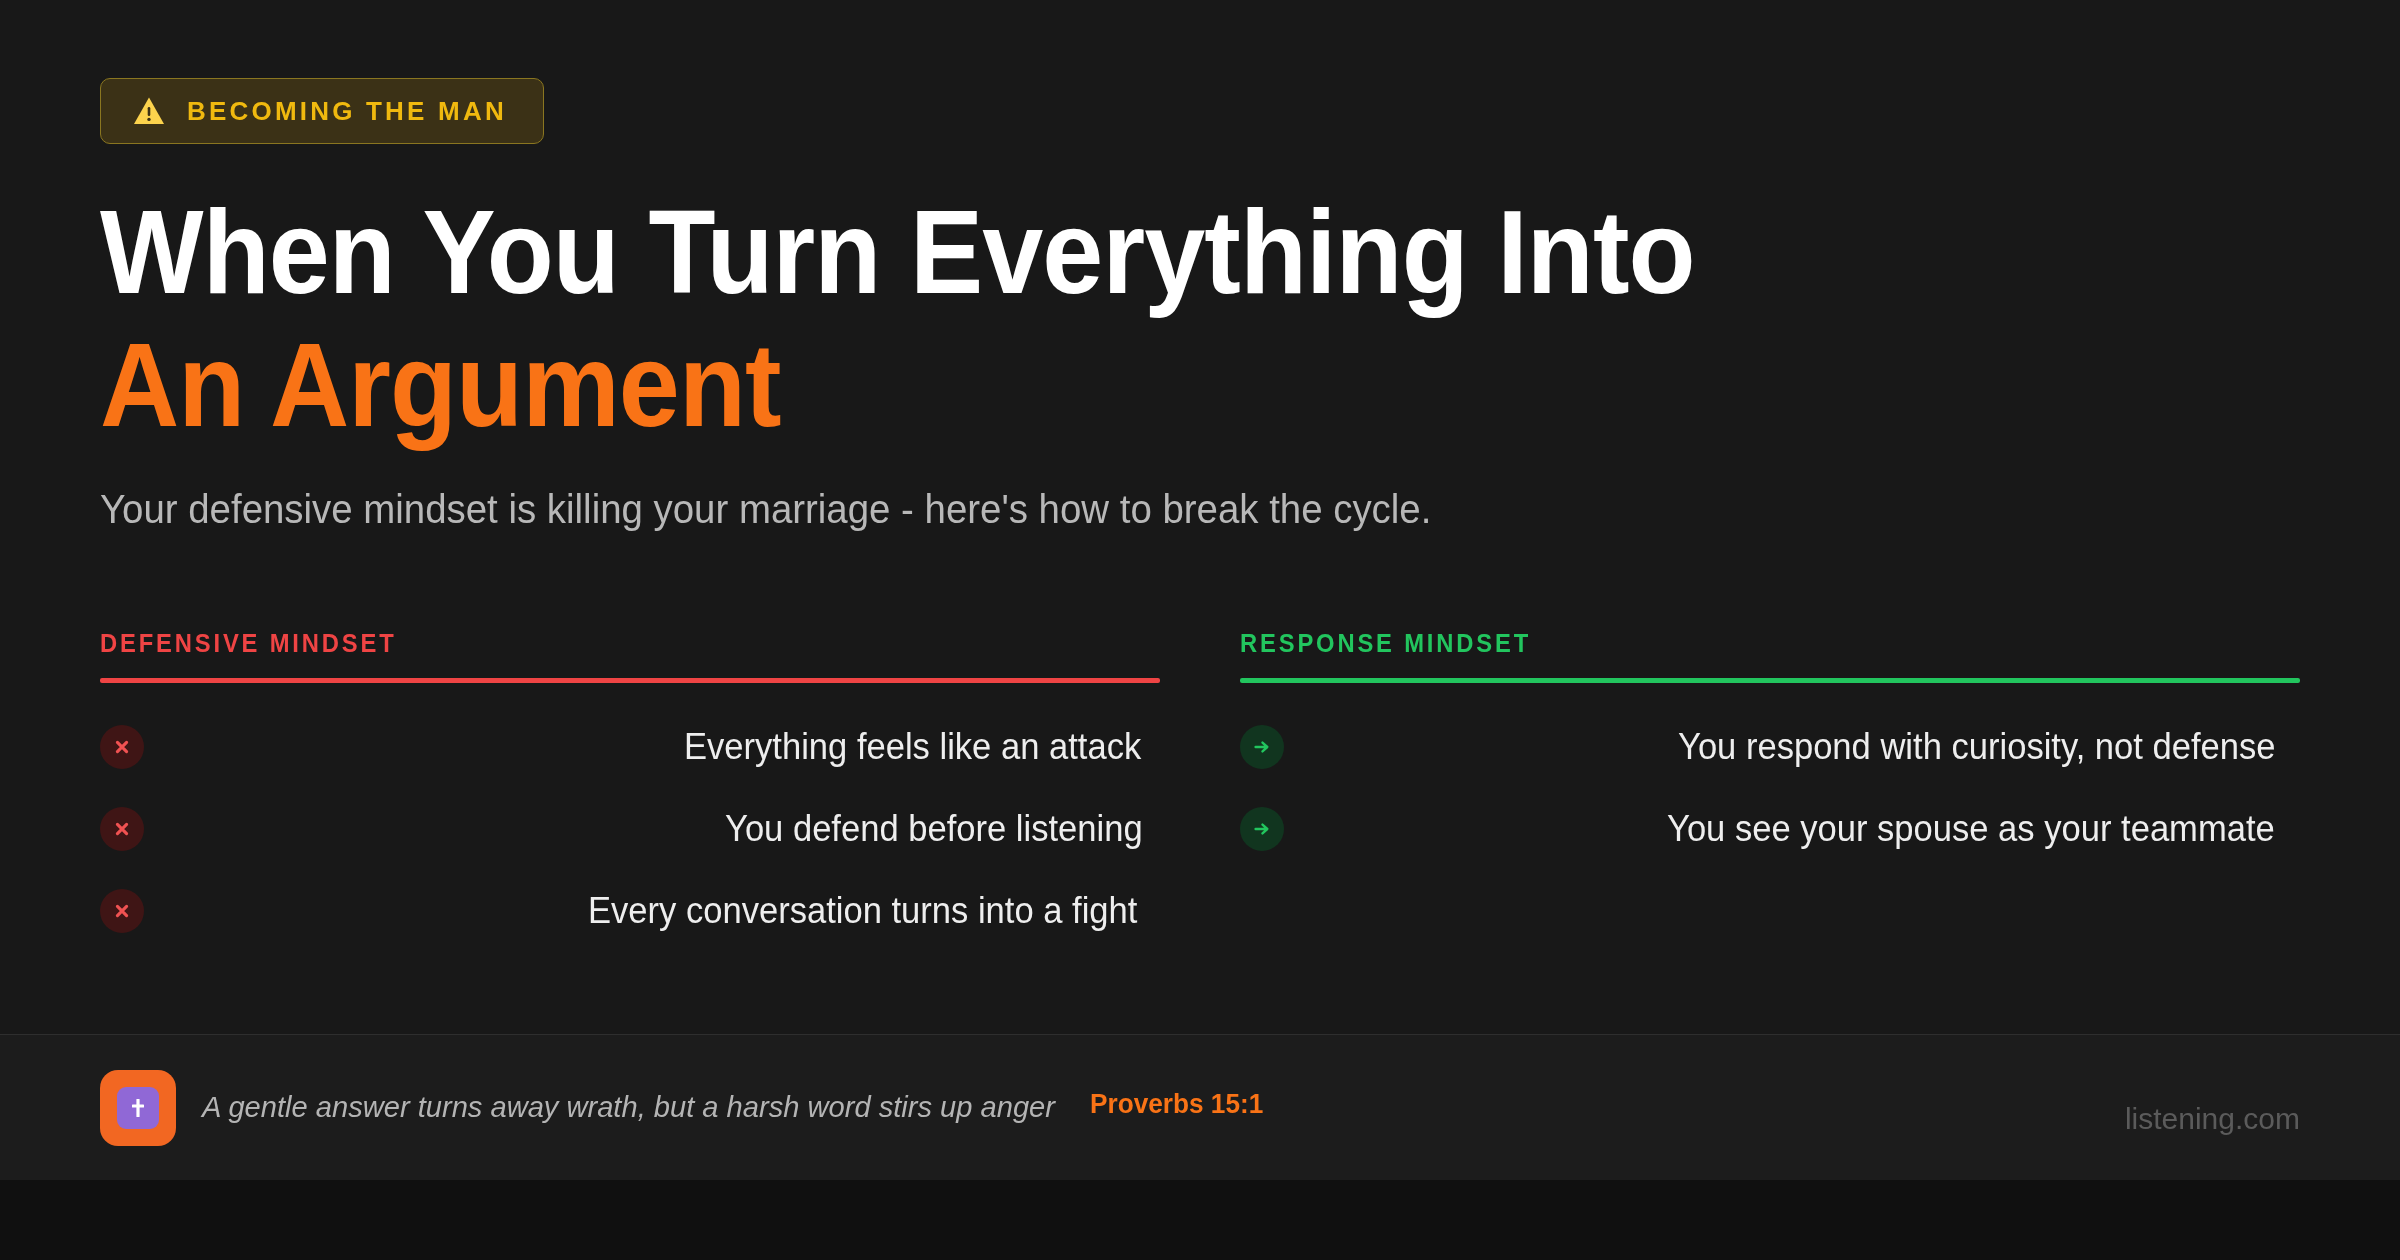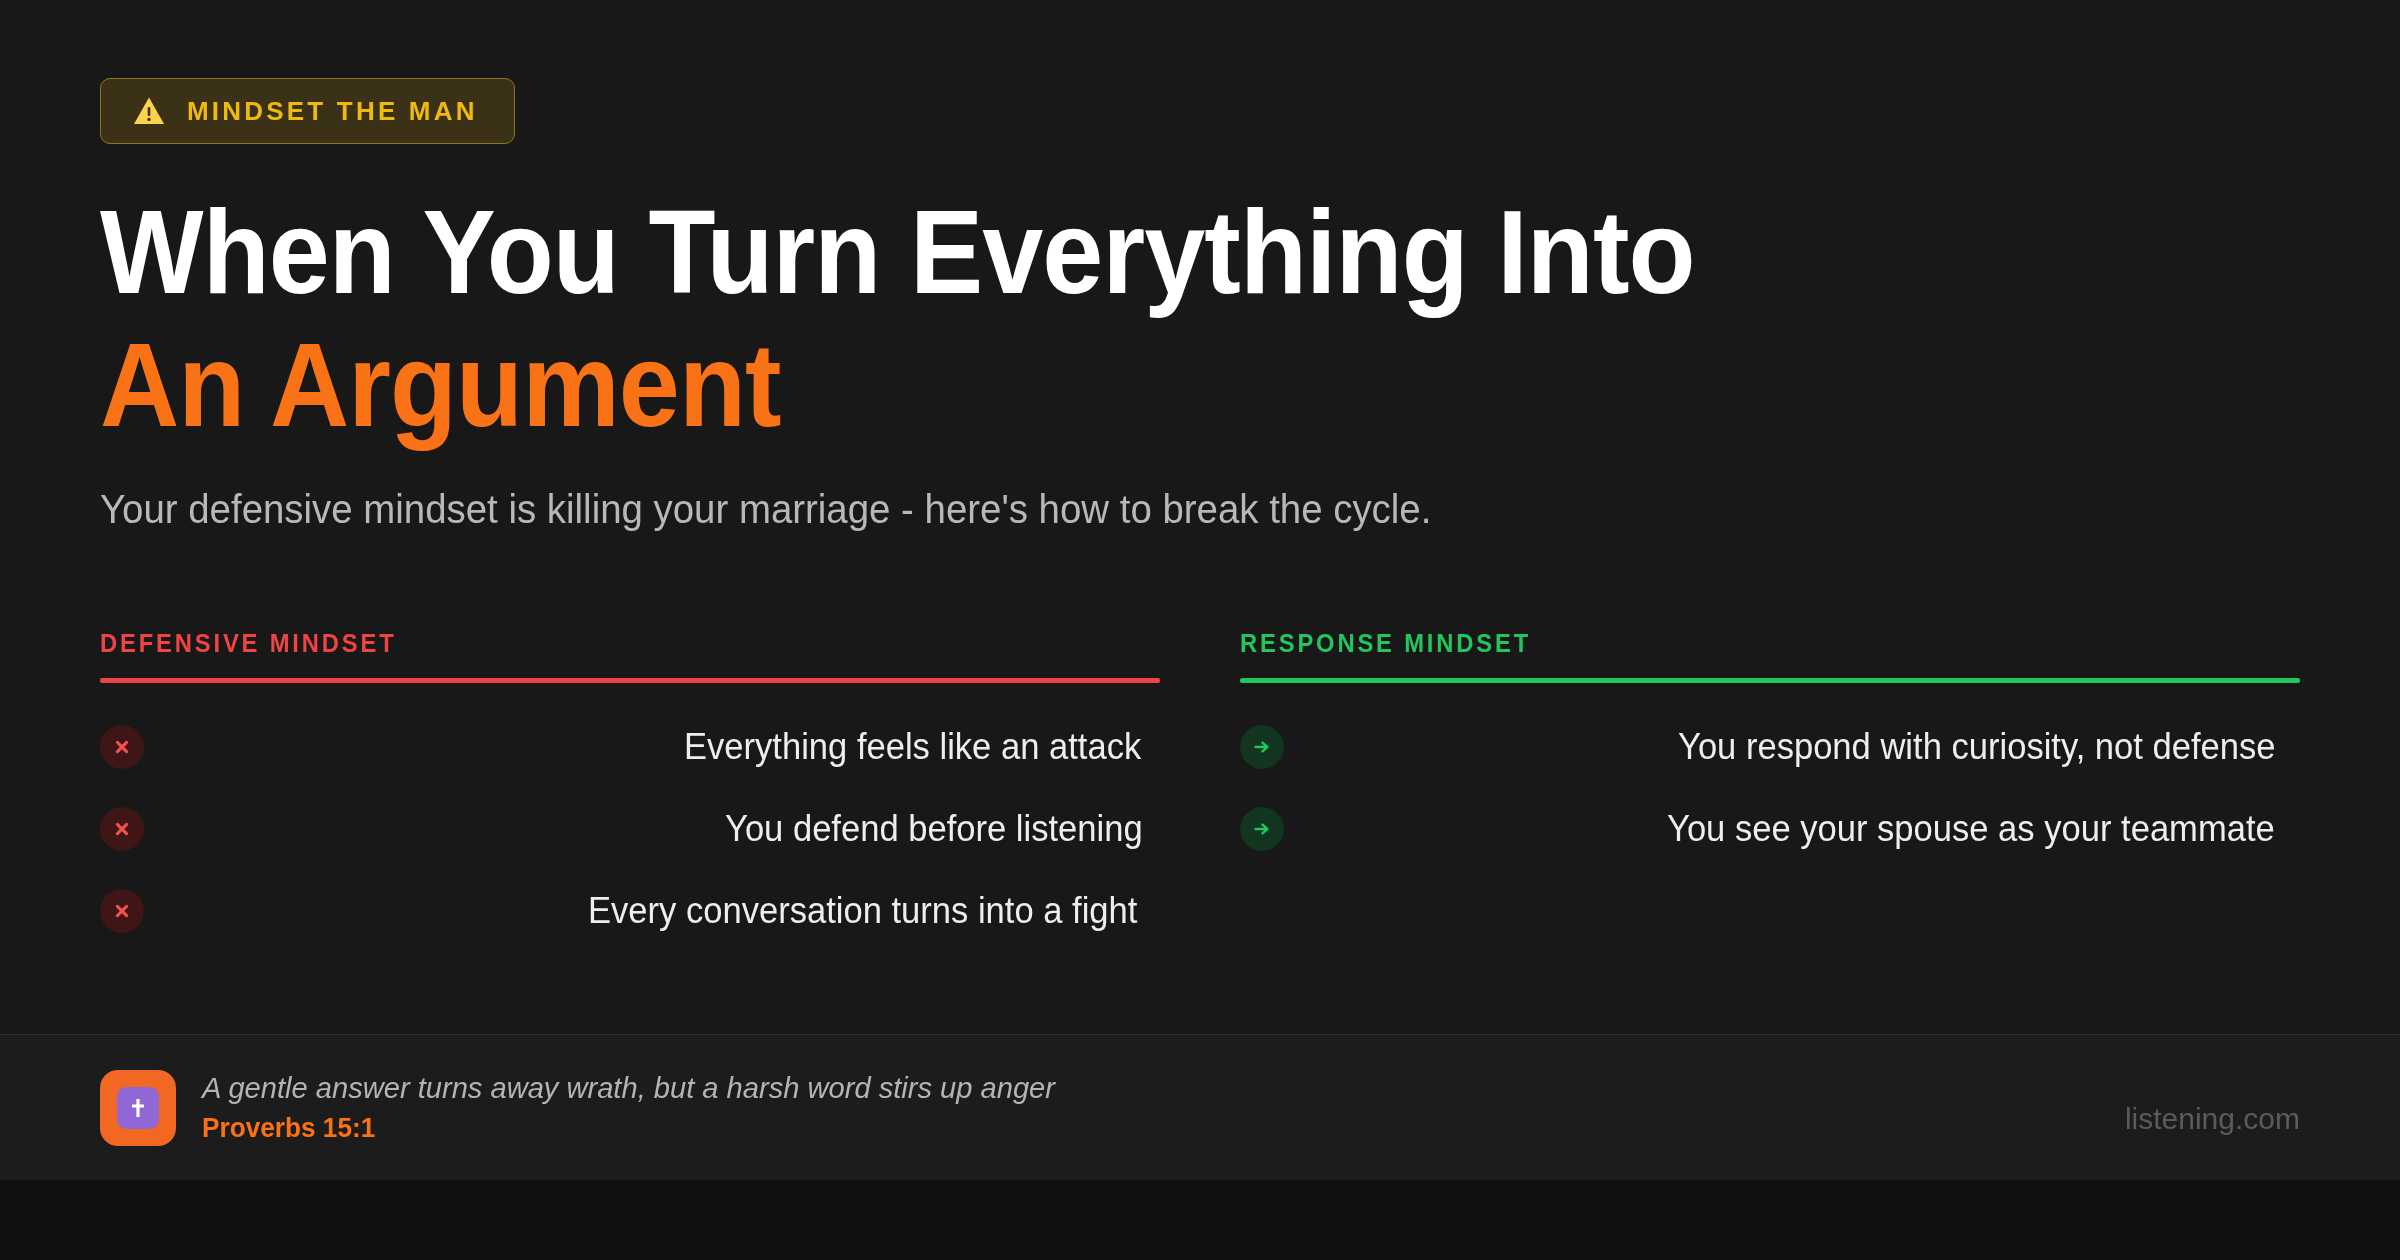--- a/index.html
+++ b/index.html
@@ -178,21 +178,21 @@
     width: 42px;
     height: 42px;
     border-radius: 9px;
     background: #9068d6;
     display: flex;
     align-items: center;
     justify-content: center;
   }
   .cross-inner svg { display: block; }
 
-  .verse-text-wrap { display: flex; flex-direction: column; gap: 9px; }
+  .verse-text-wrap { display: flex; flex-direction: row; gap: 9px; }
   .verse-quote {
     font-size: 30px;
     font-style: italic;
     color: #b4b4b4;
     line-height: 1.15;
     white-space: nowrap;
     transform: scaleX(0.97);
     transform-origin: left center;
   }
   .verse-ref {
@@ -231,21 +231,21 @@
 
     
     <div class="badge">
       <span class="badge-icon">
         <svg viewBox="0 0 32 30" width="32" height="30" aria-hidden="true">
           <path d="M16 1.5 L31 28 L1 28 Z" fill="#fcd34d"></path>
           <rect x="14.7" y="11" width="2.6" height="9" rx="1.3" fill="#3b3116"></rect>
           <circle cx="16" cy="23.4" r="1.7" fill="#3b3116"></circle>
         </svg>
       </span>
-      <span class="badge-label">MINDSET THE MAN</span>
+      <span class="badge-label">BECOMING THE MAN</span>
     </div>
 
     
     <h1 class="headline"><span>When You Turn Everything Into </span><span class="accent">An Argument</span></h1>
 
     
     <p class="subtitle">Your defensive mindset is killing your marriage - here's how to break the cycle.</p>
 
     
     <div class="columns">

